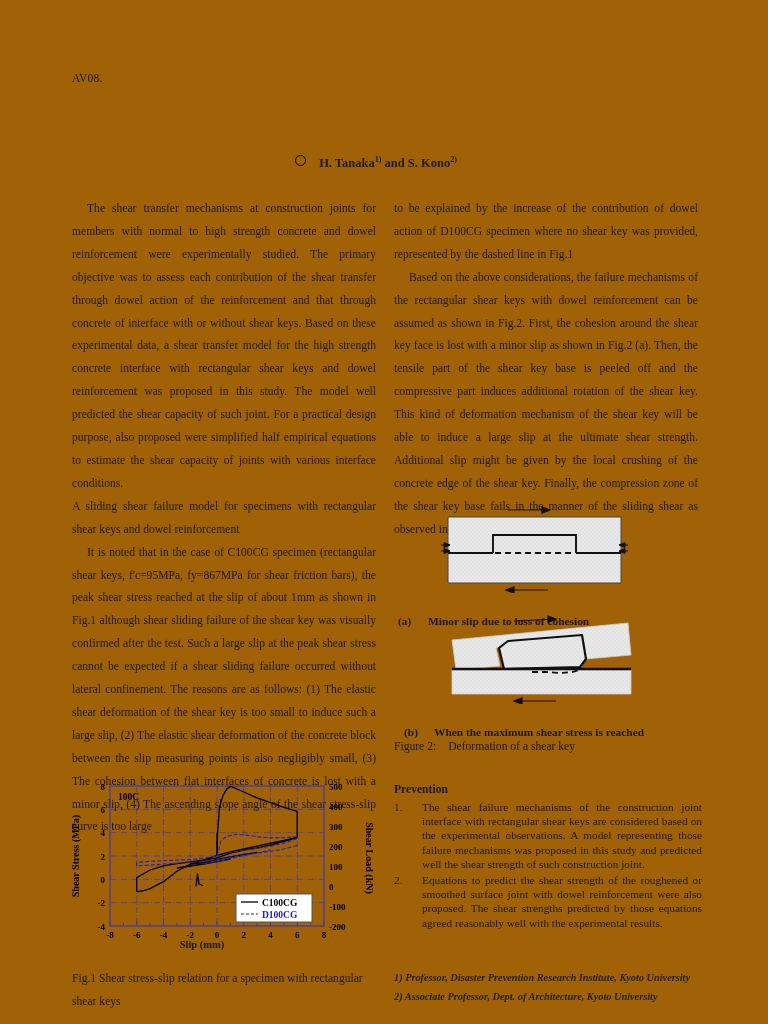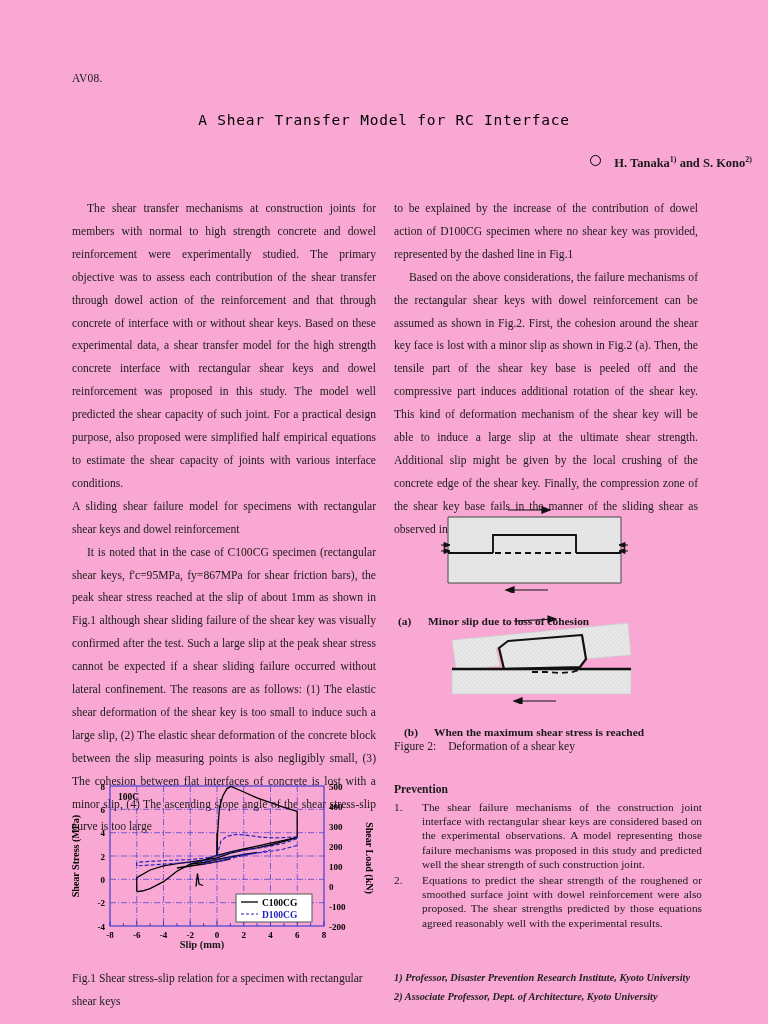--- a/index.html
+++ b/index.html
@@ -4,21 +4,21 @@
 <style>
   html, body {
     margin: 0;
     padding: 0;
     background: #ffffff;
   }
   .page {
     position: relative;
     width: 768px;
     height: 1024px;
-    background: #f9a8d4;
+    background: #a16207;
     font-family: "Liberation Serif", serif;
     color: #1a1a1a;
     overflow: hidden;
   }
 
   
   .doc-code {
     position: absolute;
     left: 72px;
     top: 72px;
@@ -34,21 +34,21 @@
     font-family: "DejaVu Sans Mono", monospace;
     font-size: 14.5px;
     letter-spacing: .8px;
     color: #000;
   }
   .authors {
     position: absolute;
     left: 0;
     top: 155px;
     width: 752px;
-    text-align: right;
+    text-align: center;
     font-size: 12.5px;
     font-weight: bold;
   }
   .authors .circ {
     display: inline-block;
     width: 9px;
     height: 9px;
     border: 1.3px solid #000;
     border-radius: 50%;
     margin-right: 13px;
@@ -154,21 +154,20 @@
   }
   .footnotes div { white-space: nowrap; }
 </style>
 </head>
 <body>
 
 <div class="page">
 
   <div class="doc-code">AV08.</div>
 
-  <div class="doc-title">A Shear Transfer Model for RC Interface</div>
 
   <div class="authors">
     <span class="circ"></span><span>H. Tanaka</span><sup>1)</sup>&nbsp;<span>and</span>&nbsp;<span>S. Kono</span><sup>2)</sup>
   </div>
 
   <div class="col col-left">
     <p class="body indent">The shear transfer mechanisms at construction joints for members with normal to high strength concrete and dowel reinforcement were experimentally studied.   The primary objective was to assess each contribution of the shear transfer through dowel action of the reinforcement and that through concrete of interface with or without shear keys.   Based on these experimental data, a shear transfer model for the high strength concrete interface with rectangular shear keys and dowel reinforcement was proposed in this study. The model well predicted the shear capacity of such joint.   For a practical design purpose, also proposed were simplified half empirical equations to estimate the shear capacity of joints with various interface conditions.</p>
     <h2 class="section">A sliding shear failure model for specimens with rectangular shear keys and dowel reinforcement</h2>
     <p class="body indent">It is noted that in the case of C100CG specimen (rectangular shear keys, f'c=95MPa, fy=867MPa for shear friction bars), the peak shear stress reached at the slip of about 1mm as shown in Fig.1 although shear sliding failure of the shear key was visually confirmed after the test. Such a large slip at the peak shear stress cannot be expected if a shear sliding failure occurred without lateral confinement. The reasons are as follows: (1) The elastic shear deformation of the shear key is too small to induce such a large slip, (2) The elastic shear deformation of the concrete block between the slip measuring points is also negligibly small, (3) The cohesion between flat interfaces of concrete is lost with a minor slip, (4) The ascending slope angle of the shear stress-slip curve is too large</p>
   </div>

